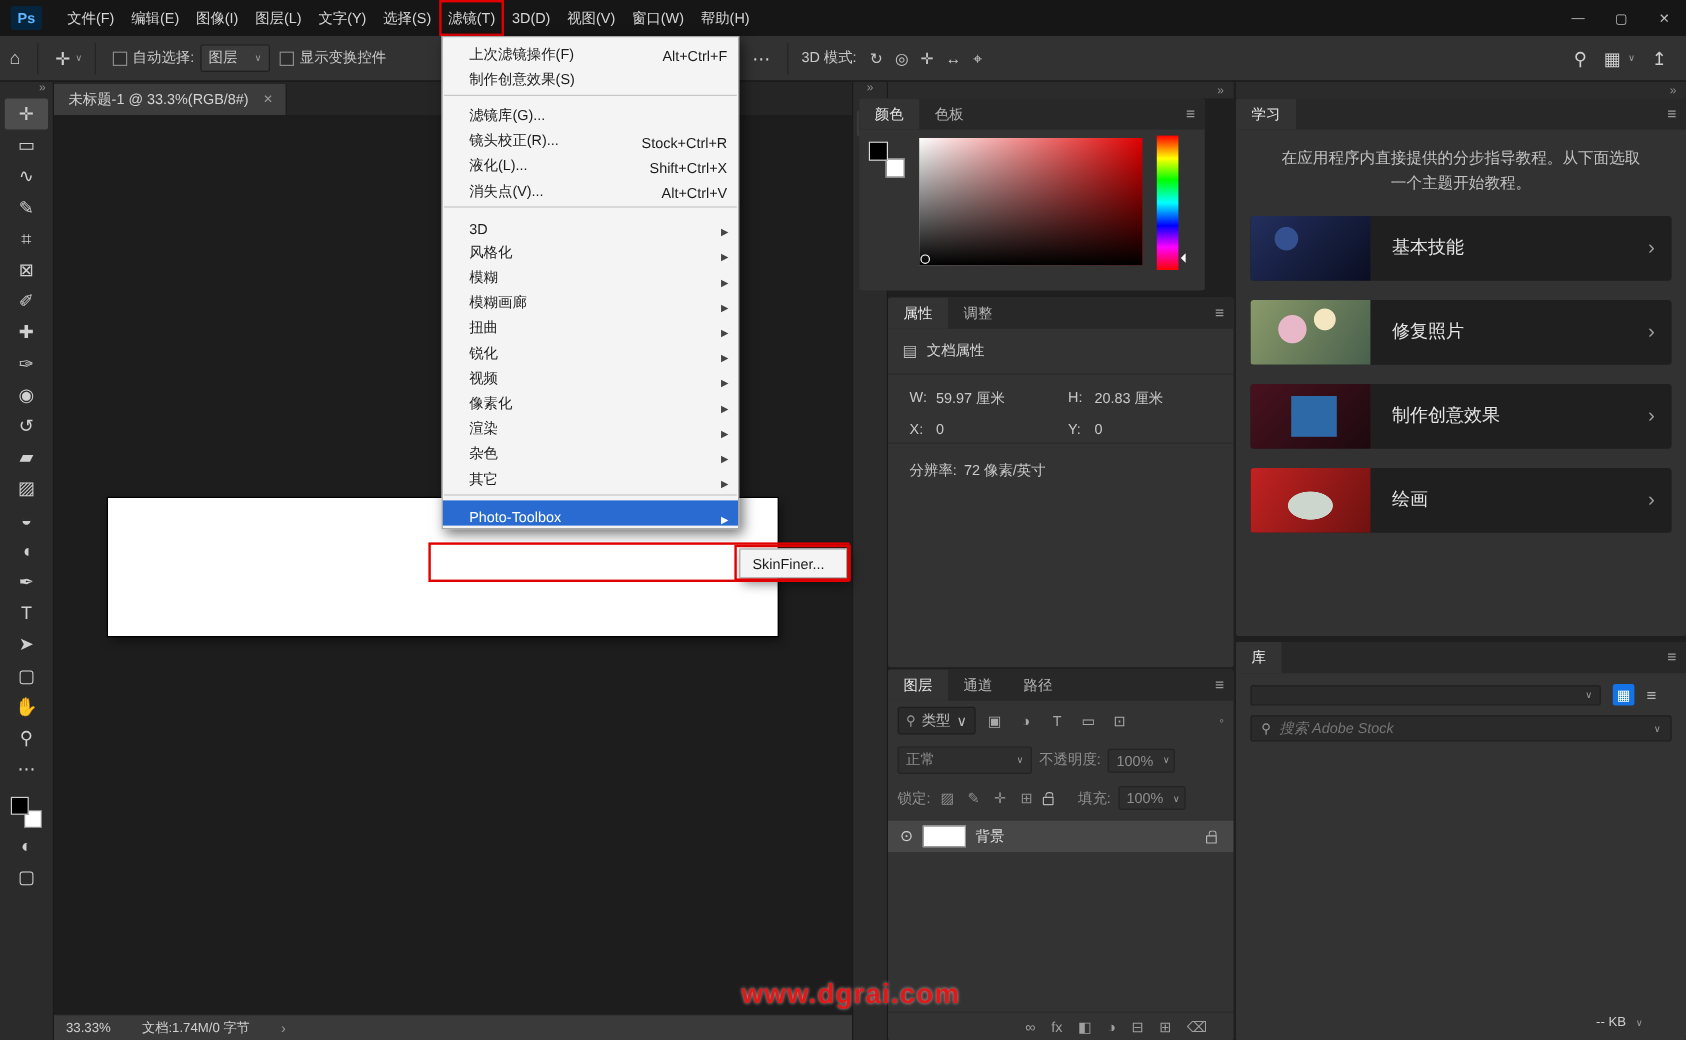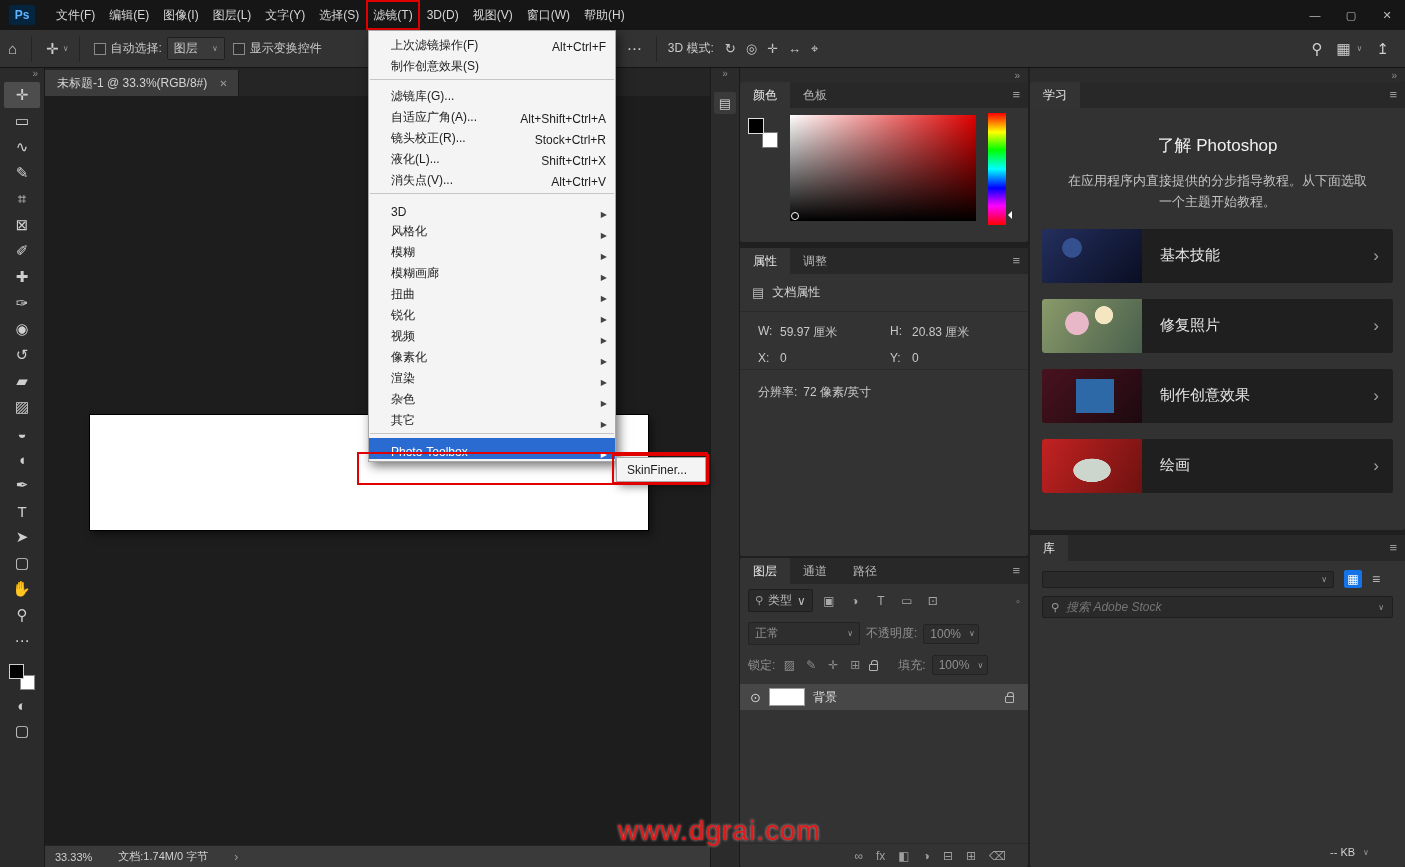--- a/index.html
+++ b/index.html
@@ -45,21 +45,21 @@
   .dock-collapse{height:14px;font-size:10px;color:#8f8f8f}
   .dock-icon{margin-top:10px;width:22px;height:22px;border-radius:2px;background:#3a3a3a;color:#cfcfcf;font-size:13px;display:flex;align-items:center;justify-content:center}
   
   .panel{position:absolute;background:#333333;border-radius:2px;overflow:hidden}
   .panel-tabs{height:26px;background:#282828;display:flex;align-items:stretch;font-size:12px;color:#b5b5b5;position:relative}
   .ptab{padding:0 13px;display:flex;align-items:center}
   .ptab.active{background:#333333;color:#e8e8e8}
   .pmenu{position:absolute;right:8px;top:5px;color:#9a9a9a;font-size:13px}
   .mini-strip{position:absolute;height:14px;background:#2b2b2b;display:flex;justify-content:flex-end;align-items:center;font-size:10px;color:#8f8f8f;padding-right:8px}
   
-  .color-panel{left:740px;top:82px;width:288px;height:160px}
+  .color-panel{left:716px;top:82px;width:288px;height:160px}
   .mini-fgbg{position:absolute;left:8px;top:36px;width:30px;height:30px}
   .mini-bg{position:absolute;right:0;bottom:0;width:16px;height:16px;background:#fff;border:1px solid #777}
   .mini-fg{position:absolute;left:0;top:0;width:16px;height:16px;background:#000;border:1px solid #ddd}
   .sat-field{position:absolute;left:50px;top:33px;width:186px;height:106px;background:linear-gradient(to bottom,rgba(0,0,0,0),#000),linear-gradient(to right,#fff,#e00000)}
   .sat-knob{position:absolute;left:1px;bottom:1px;width:8px;height:8px;border:1px solid #fff;border-radius:50%}
   .hue-bar{position:absolute;left:248px;top:31px;width:18px;height:112px;background:linear-gradient(to bottom,#ff0000,#ffff00 17%,#00ff00 33%,#00ffff 50%,#0000ff 67%,#ff00ff 83%,#ff0000)}
   .hue-marker{position:absolute;right:-6px;bottom:6px;width:0;height:0;border:4px solid transparent;border-right-color:#fff}
   
   .props-panel{left:740px;top:248px;width:288px;height:308px;font-size:12px}
   .props-head{display:flex;align-items:center;gap:8px;padding:10px 12px;color:#d6d6d6}
@@ -116,21 +116,21 @@
   .dd-item .shortcut{margin-left:auto}
   .dd-item .arrow{position:absolute;right:8px;font-size:8px;color:#444}
   .dd-sep{height:1px;background:#c6c6c6;margin:4px 1px}
   .dd-item.selected{background:#2a6bd2;color:#fff}
   .dd-item.selected .arrow{color:#fff}
   .submenu{position:absolute;left:616px;top:457px;width:90px;height:25px;background:#f4f4f4;border:1px solid #a8a8a8;box-shadow:3px 4px 10px rgba(0,0,0,.5);display:flex;align-items:center;padding-left:10px;font-size:12px;color:#1c1c1c;z-index:55}
   
   .red-outer{position:absolute;left:357px;top:452px;width:351px;height:33px;border:2px solid #e00000;z-index:60;pointer-events:none}
   .red-inner{position:absolute;left:612px;top:454px;width:97px;height:30px;border:2px solid #e00000;z-index:61;pointer-events:none}
   
-  .watermark{position:absolute;left:618px;top:815px;font-size:28px;font-weight:normal;color:#e01818;text-shadow:0 0 3px rgba(255,200,200,.8);z-index:30;letter-spacing:1px}
+  .watermark{position:absolute;left:618px;top:815px;font-size:23px;font-weight:bold;color:#e01818;text-shadow:0 0 3px rgba(255,200,200,.8);z-index:30;letter-spacing:1px}
 </style>
 </head>
 <body>
 
 <div class="menubar">
   <div class="ps-logo">Ps</div>
   <div class="menu-item">文件(F)</div>
   <div class="menu-item">编辑(E)</div>
   <div class="menu-item">图像(I)</div>
   <div class="menu-item">图层(L)</div>
@@ -393,21 +393,20 @@
 
 <div class="mini-strip" style="left:1030px;top:68px;width:375px">
   <span>»</span>
 </div>
 
 <div class="panel learn-panel">
   <div class="panel-tabs">
     <span class="ptab active">学习</span>
     <span class="pmenu">≡</span>
   </div>
-  <div class="learn-title">了解 Photoshop</div>
   <div class="learn-intro">在应用程序内直接提供的分步指导教程。从下面选取一个主题开始教程。</div>
   <div class="learn-card">
     <span class="lc-thumb t0"></span>
     <span class="lc-label">基本技能</span>
     <span class="lc-chevron">›</span>
   </div>
   <div class="learn-card">
     <span class="lc-thumb t1"></span>
     <span class="lc-label">修复照片</span>
     <span class="lc-chevron">›</span>
@@ -457,24 +456,20 @@
   <div class="dd-item">
     <span>制作创意效果(S)</span>
     <span class="shortcut"></span>
   </div>
   <div class="dd-sep"></div>
   <div class="dd-item">
     <span>滤镜库(G)...</span>
     <span class="shortcut"></span>
   </div>
   <div class="dd-item">
-    <span>自适应广角(A)...</span>
-    <span class="shortcut">Alt+Shift+Ctrl+A</span>
-  </div>
-  <div class="dd-item">
     <span>镜头校正(R)...</span>
     <span class="shortcut">Stock+Ctrl+R</span>
   </div>
   <div class="dd-item">
     <span>液化(L)...</span>
     <span class="shortcut">Shift+Ctrl+X</span>
   </div>
   <div class="dd-item">
     <span>消失点(V)...</span>
     <span class="shortcut">Alt+Ctrl+V</span>

